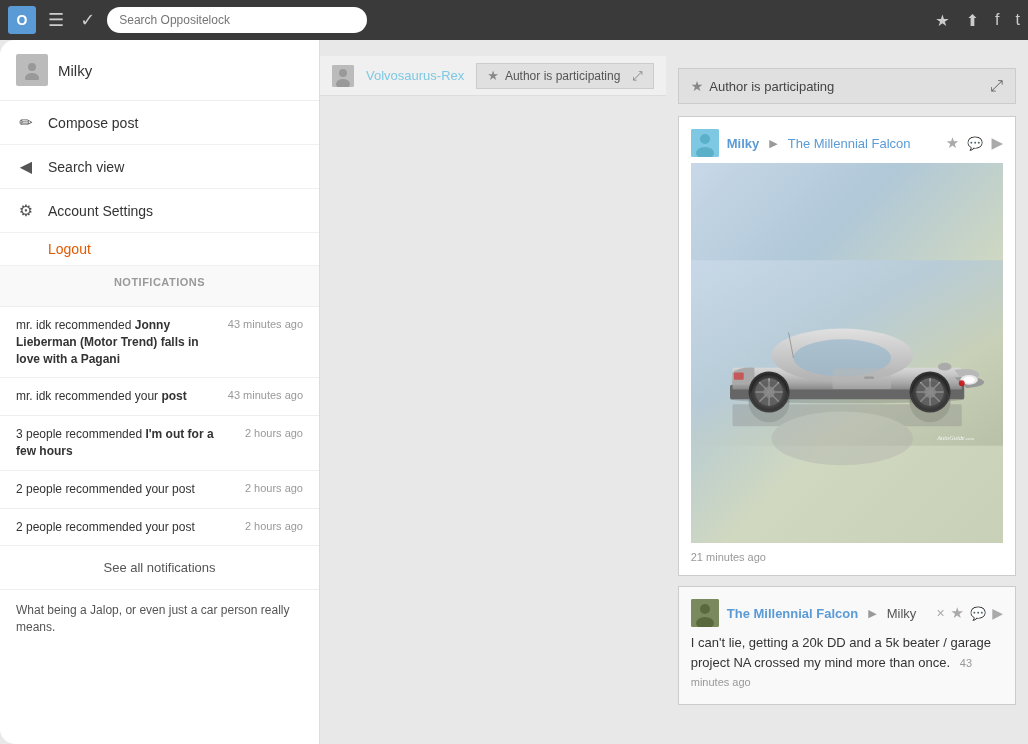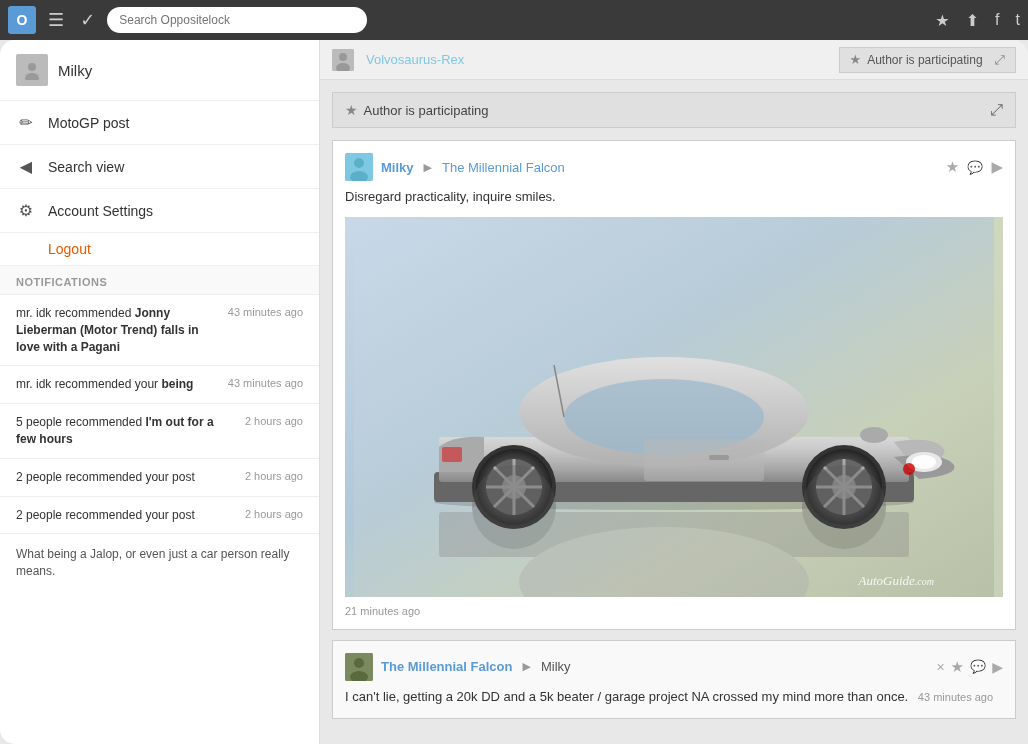--- a/index.html
+++ b/index.html
@@ -103,27 +103,28 @@
 
     .sidebar-logout {
       padding: 8px 16px 8px 48px;
       color: #e05a00;
       font-size: 14px;
       cursor: pointer;
       border-bottom: 1px solid #f0f0f0;
     }
 
     .notifications-header {
-      padding: 10px 16px 6px;
+      padding: 10px 16px 18px;
       font-size: 11px;
       color: #999;
       font-weight: bold;
       letter-spacing: 0.5px;
       background: #f9f9f9;
       border-bottom: 1px solid #eee;
+      text-align: center;
     }
 
     .notification-item {
       padding: 10px 16px;
       border-bottom: 1px solid #eee;
       display: flex;
       justify-content: center;
       align-items: flex-start;
       gap: 8px;
     }
@@ -164,23 +165,24 @@
       font-size: 12px;
       cursor: pointer;
       line-height: 1.4;
     }
     .footer-link.bold { font-weight: bold; color: #333; }
 
     
     .content-area {
       flex: 1;
       display: flex;
-      flex-direction: column;
+      flex-direction: row;
       overflow: hidden;
       position: relative;
+      margin-top: 16px;
     }
 
     
     .content-top-bar {
       height: 40px;
       background: #f0f0f0;
       display: flex;
       align-items: center;
       padding: 0 12px;
       gap: 12px;
@@ -370,21 +372,21 @@
             <rect width="20" height="20" fill="#bbb" rx="2"></rect>
             <circle cx="10" cy="7" r="4" fill="#999"></circle>
             <ellipse cx="10" cy="18" rx="7" ry="5" fill="#999"></ellipse>
           </svg>
       </div>
       <span class="sidebar-username">Milky</span>
     </div>
 
     <div class="sidebar-menu-item">
       <span class="menu-icon">✏</span>
-      <span class="menu-label">MotoGP post</span>
+      <span class="menu-label">Compose post</span>
     </div>
     <div class="sidebar-menu-item">
       <span class="menu-icon">◀</span>
       <span class="menu-label">Search view</span>
     </div>
     <div class="sidebar-menu-item">
       <span class="menu-icon">⚙</span>
       <span class="menu-label">Account Settings</span>
     </div>
     <div class="sidebar-logout">Logout</div>
@@ -392,43 +394,44 @@
     <div class="notifications-header">NOTIFICATIONS</div>
 
     <div class="notification-item">
       <div class="notification-text">
         <span>mr. idk recommended </span><span class="bold-link" style="font-weight:bold;cursor:pointer">Jonny Lieberman (Motor Trend) falls in love with a Pagani</span>
       </div>
       <span class="notification-time">43 minutes ago</span>
     </div>
     <div class="notification-item">
       <div class="notification-text">
-        <span>mr. idk recommended your </span><span class="bold-link" style="font-weight:bold;cursor:pointer">being</span>
+        <span>mr. idk recommended your </span><span class="bold-link" style="font-weight:bold;cursor:pointer">post</span>
       </div>
       <span class="notification-time">43 minutes ago</span>
     </div>
     <div class="notification-item">
       <div class="notification-text">
-        <span>5 people recommended </span><span class="bold-link" style="font-weight:bold;cursor:pointer">I'm out for a few hours</span>
+        <span>3 people recommended </span><span class="bold-link" style="font-weight:bold;cursor:pointer">I'm out for a few hours</span>
       </div>
       <span class="notification-time">2 hours ago</span>
     </div>
     <div class="notification-item">
       <div class="notification-text">
         <span>2 people recommended your post</span>
       </div>
       <span class="notification-time">2 hours ago</span>
     </div>
     <div class="notification-item">
       <div class="notification-text">
         <span>2 people recommended your post</span>
       </div>
       <span class="notification-time">2 hours ago</span>
     </div>
 
+    <div class="see-all-btn">See all notifications</div>
 
     <div class="sidebar-footer-links">
       <div class="footer-link">What being a Jalop, or even just a car person really means.</div>
     </div>
   </div>
 
   <div class="content-area">
 
     <div class="content-top-bar">
       <div class="user-avatar">
@@ -471,21 +474,20 @@
             <span class="post-arrow">▶</span>
             <a class="post-channel">The Millennial Falcon</a>
           </div>
           <div class="post-actions">
             <span class="post-action-icon">★</span>
             <span class="post-action-icon" style="font-size:13px;">💬</span>
             <span class="post-action-icon">▶</span>
           </div>
         </div>
 
-        <div class="post-text">Disregard practicality, inquire smiles.</div>
 
         <div class="post-image-container">
           <svg class="car-image-svg" viewBox="0 0 640 380" xmlns="http://www.w3.org/2000/svg">
 
             <defs>
               <linearGradient id="bgGrad" x1="0%" y1="0%" x2="100%" y2="100%">
                 <stop offset="0%" style="stop-color:#c8d8e8"></stop>
                 <stop offset="40%" style="stop-color:#b8ccd8"></stop>
                 <stop offset="70%" style="stop-color:#c8d0b8"></stop>
                 <stop offset="100%" style="stop-color:#b8c0a8"></stop>

